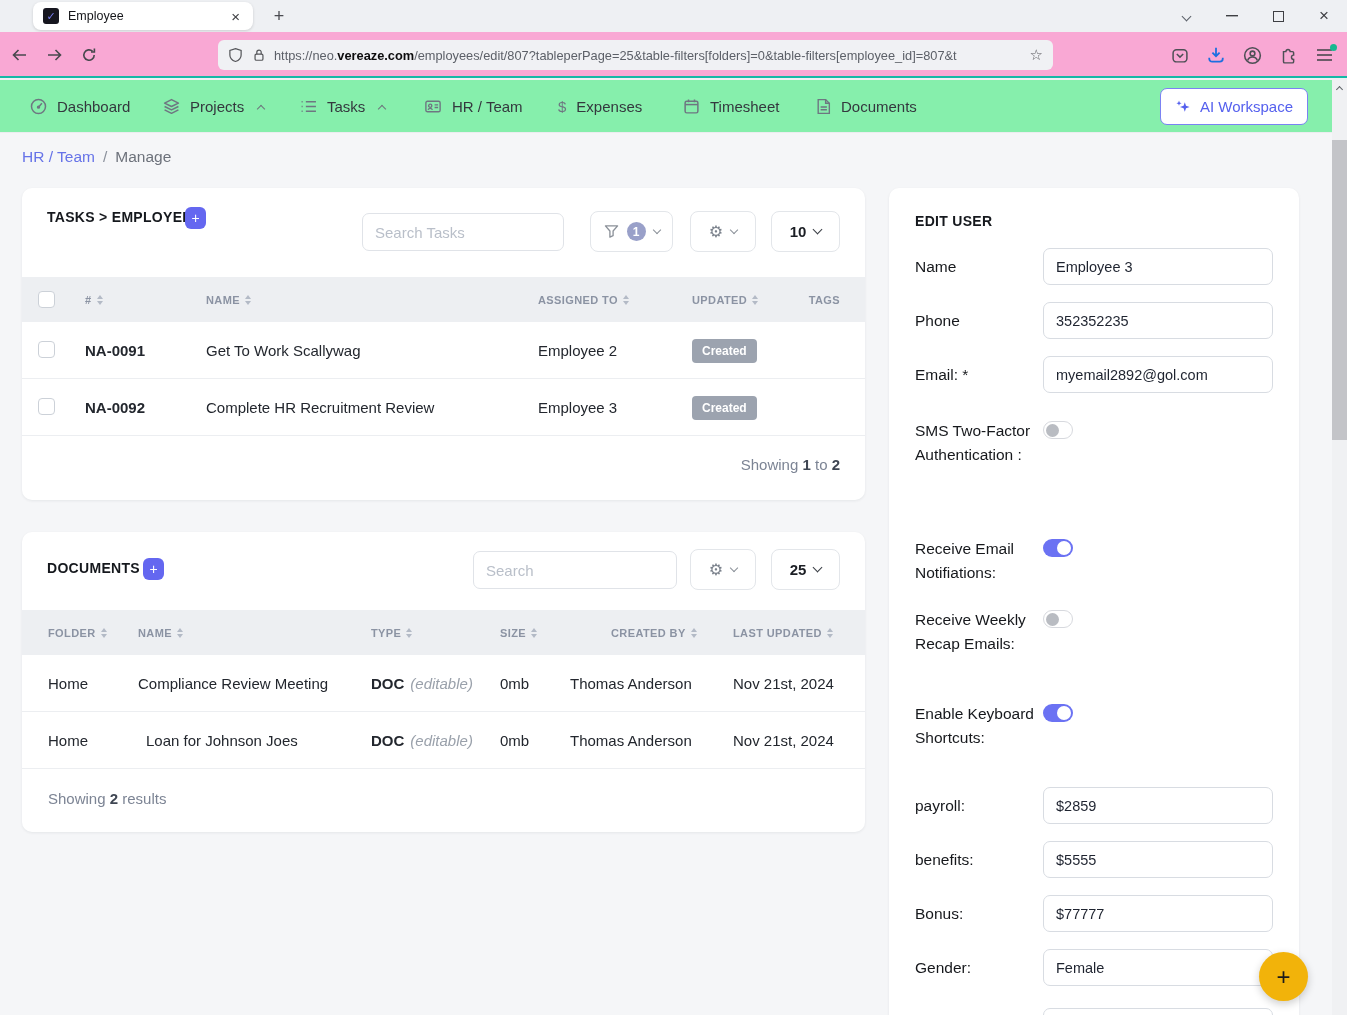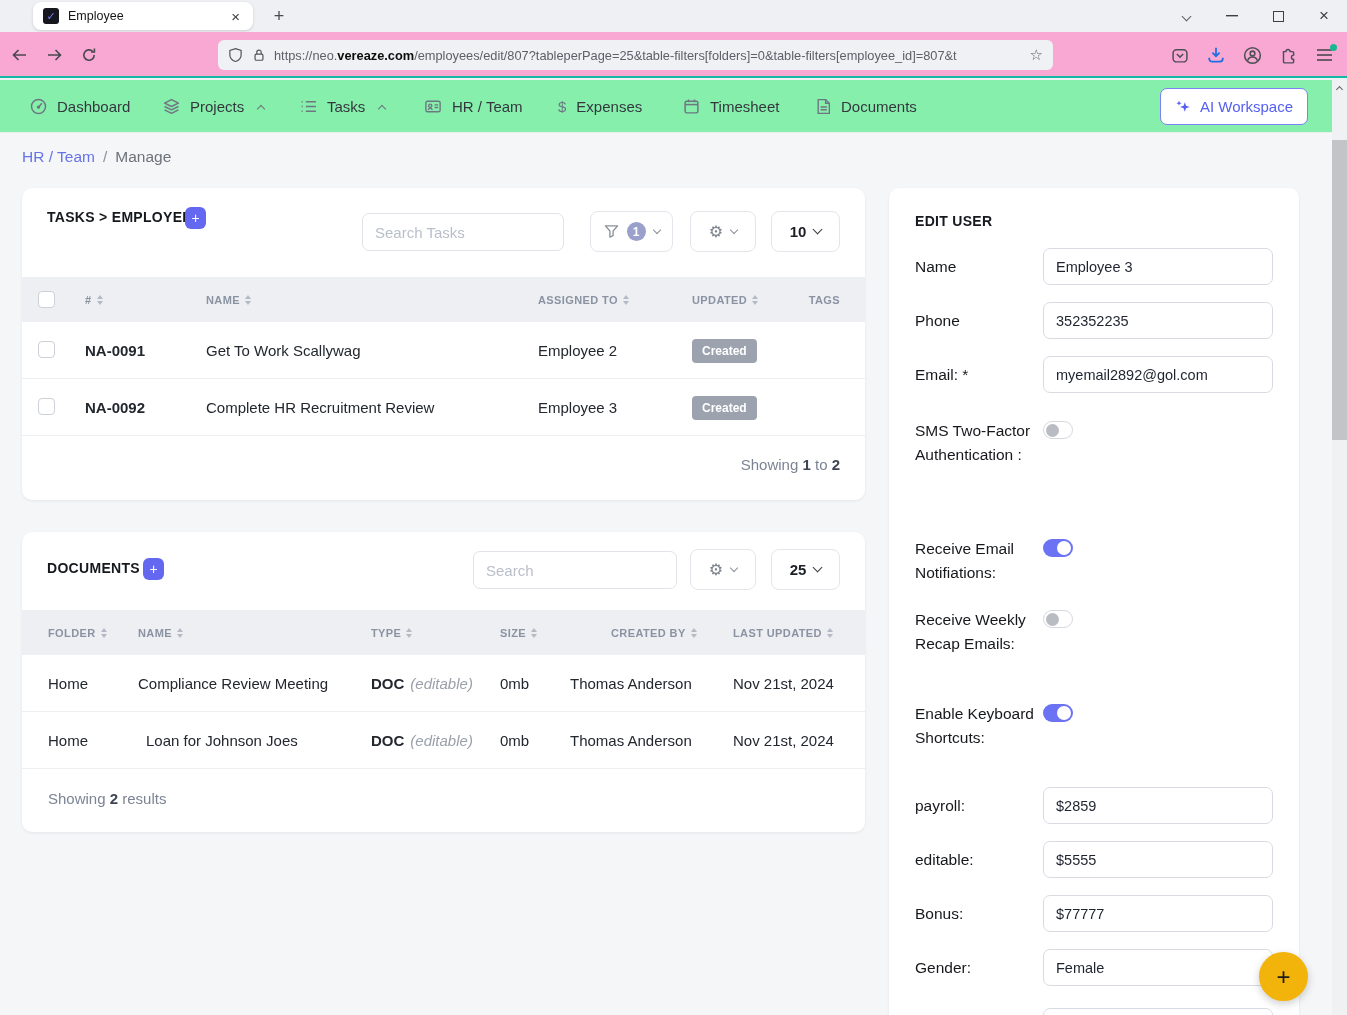--- a/index.html
+++ b/index.html
@@ -493,21 +493,21 @@
         <div class="tgl on">
             <span class="knob"></span>
           </div>
       </div>
 
       <div class="frow" style="top:599px;">
         <div class="flabel">payroll:</div>
         <input class="finput" value="$2859" style="">
       </div>
       <div class="frow" style="top:653px;">
-        <div class="flabel">editable:</div>
+        <div class="flabel">benefits:</div>
         <input class="finput" value="$5555" style="">
       </div>
       <div class="frow" style="top:707px;">
         <div class="flabel">Bonus:</div>
         <input class="finput" value="$77777" style="">
       </div>
       <div class="frow" style="top:761px;">
         <div class="flabel">Gender:</div>
         <input class="finput" value="Female" style="">
       </div>

